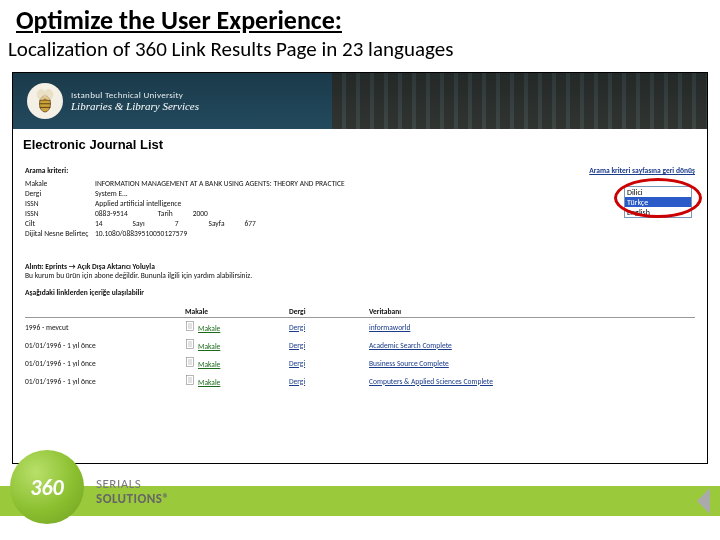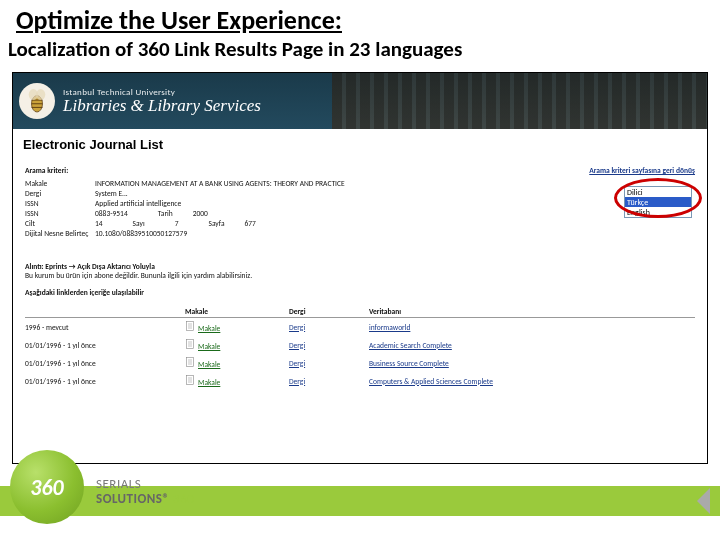--- a/index.html
+++ b/index.html
@@ -1,26 +1,26 @@
 <!DOCTYPE html>
 <html><head>
 <meta charset="utf-8">
 <style>
   * { margin: 0; padding: 0; box-sizing: border-box; }
   body { width: 720px; height: 540px; font-family: Calibri, Arial, sans-serif; background: #fff; position: relative; overflow: hidden; }
   .title { font-size: 26px; font-weight: bold; padding: 4px 16px 0; text-decoration: underline; }
-  .subtitle { font-size: 21px; font-weight: bold; padding: 0 8px 6px; }
+  .subtitle { font-size: 21px; font-weight: normal; padding: 0 8px 6px; }
   .frame { margin: 4px 12px 0; border: 1px solid #000; background: #fff; height: 392px; overflow: hidden; }
   .banner { display: flex; height: 56px; }
-  .banner-left { flex: 0 0 46%; background: linear-gradient(#1a3a4a,#234a5e); color: #fff; display: flex; align-items: center; padding-left: 6px; gap: 8px; }
+  .banner-left { flex: 0 0 46%; background: linear-gradient(#1a3a4a,#234a5e); color: #fff; display: flex; align-items: center; padding-left: 14px; gap: 8px; }
   .logo-circle { width: 36px; height: 36px; border-radius: 50%; background: #f5f0e6; display: flex; align-items: center; justify-content: center; }
   .logo-circle svg { width: 22px; height: 28px; }
   .banner-text { line-height: 1.1; }
   .uni { font-size: 9px; letter-spacing: 0.3px; opacity: 0.9; }
-  .lib { font-size: 17px; font-family: Georgia, serif; font-style: italic; }
+  .lib { font-size: 11px; font-family: Georgia, serif; font-style: italic; }
   .banner-right { flex: 1; background: linear-gradient(#3a4a52,#5a6a72 40%,#7a6a5a); position: relative; overflow: hidden; }
   .building { position: absolute; inset: 0; background: repeating-linear-gradient(90deg,#6b5a4a 0 10px,#8a7a68 10px 14px), linear-gradient(#2a3a45,#3a4a55); background-blend-mode: overlay; }
   .ejl { font-family: Verdana, sans-serif; font-weight: bold; font-size: 13px; padding: 8px 10px 14px; }
   .content { font-size: 7.5px; padding: 0 12px; color: #111; }
   .toprow { display: flex; justify-content: space-between; align-items: flex-start; }
   .arama-link { color: #1a3a8a; text-decoration: underline; font-weight: bold; }
   .lang-box { position: absolute; right: 28px; top: 186px; width: 68px; border: 1px solid #7a98b5; background: #fff; font-size: 8px; z-index: 5; }
   .lang-box .sel { background: #2a5bc8; color: #fff; padding: 0 2px; }
   .lang-box div { padding: 0 2px; }
   .ellipse { position: absolute; right: 18px; top: 178px; width: 88px; height: 40px; border: 3px solid #c00; border-radius: 50%; z-index: 10; }

